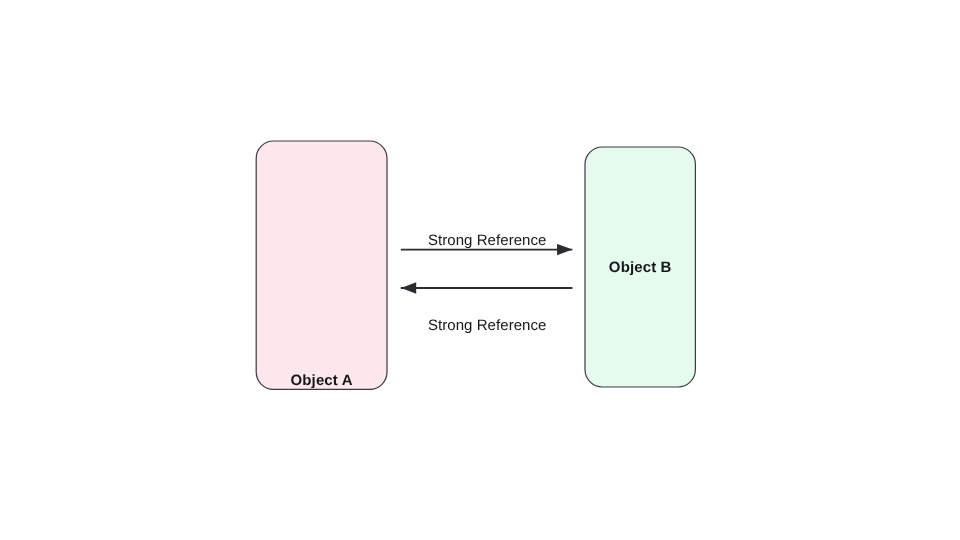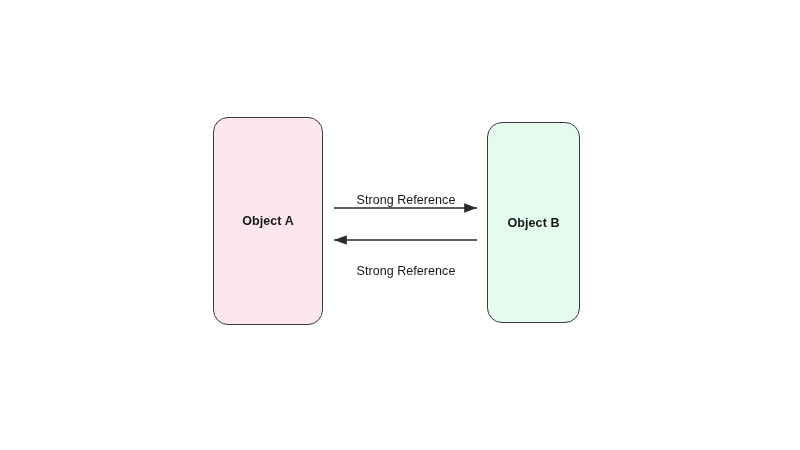--- a/index.html
+++ b/index.html
@@ -37,20 +37,21 @@
     letter-spacing: 0.1px;
     white-space: nowrap;
   }
 
   #node-a {
     left: 213px;
     top: 117px;
     width: 110px;
     height: 208px;
     background: #fce8ec;
+    align-items: flex-end;
   }
   #node-b {
     left: 487px;
     top: 122px;
     width: 93px;
     height: 201px;
     background: #e4fbed;
   }
 
   

